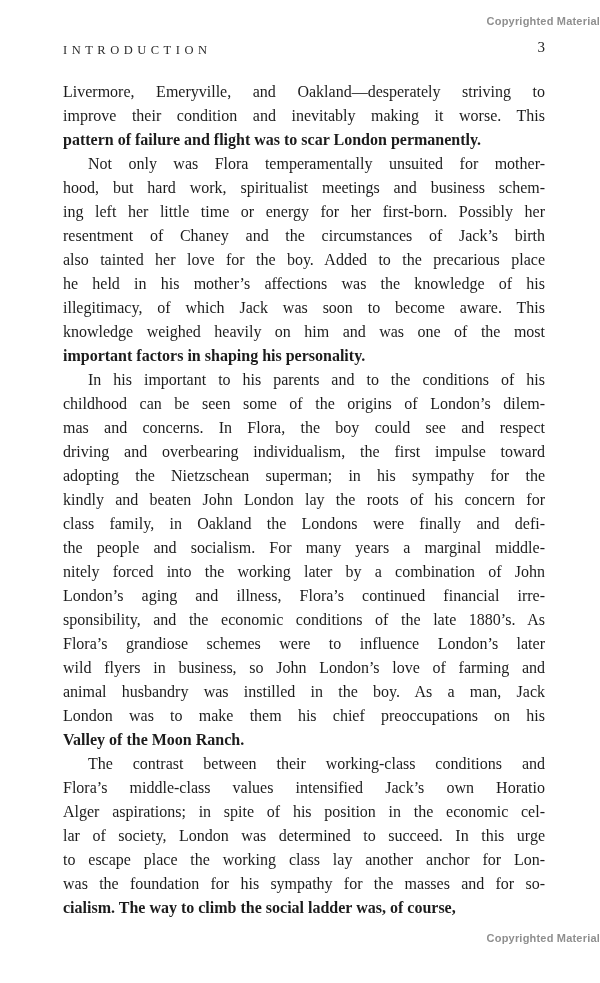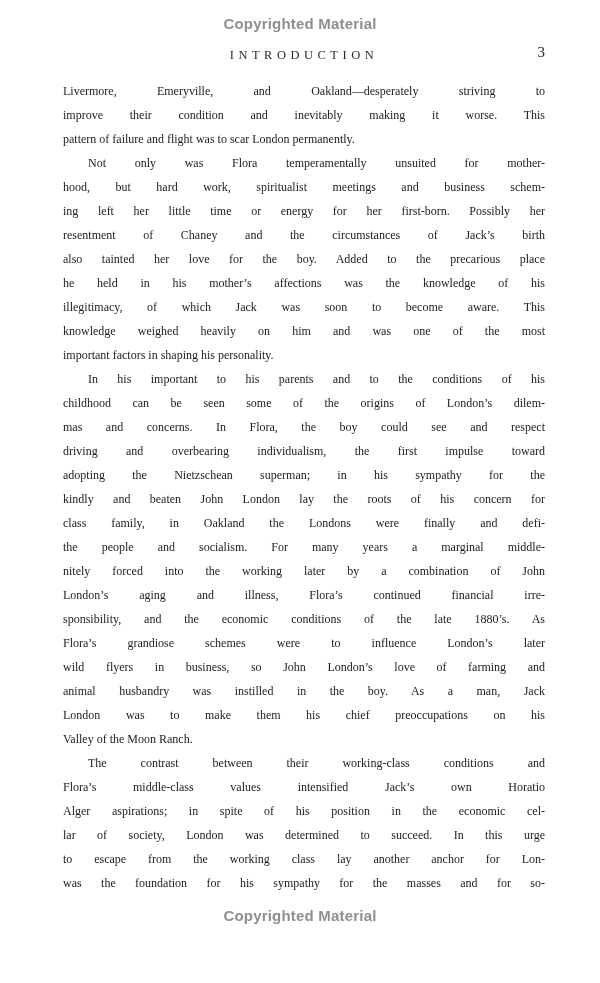--- a/index.html
+++ b/index.html
@@ -10,66 +10,67 @@
   .page {
     position: relative;
     width: 600px;
     height: 983px;
     background: #ffffff;
     overflow: hidden;
     font-family: "Liberation Serif", serif;
     color: #1c1c1c;
   }
   .notice {
-    text-align: center;
+    text-align: right;
     font-family: "Liberation Sans", sans-serif;
     font-weight: bold;
-    font-size: 15px;
+    font-size: 11px;
     color: #8f8f8f;
     letter-spacing: 0.2px;
   }
   .top-notice {
     padding-top: 15px;
   }
   .header-row {
     position: relative;
     margin: 13px 55px 0 63px;
-    text-align: center;
+    text-align: left;
     height: 17px;
   }
   .running-head {
     font-size: 12.5px;
     letter-spacing: 4.5px;
     color: #2b2b2b;
   }
   .page-number {
     position: absolute;
     right: 0;
     top: -1px;
     font-size: 15px;
     color: #222222;
     letter-spacing: 0;
   }
   .body-text {
-    margin: 17px 0 0 63px;
+    margin: 23px 0 0 63px;
     width: 482px;
-    font-size: 12px;
+    font-size: 16px;
     line-height: 24px;
   }
   .line {
     text-align: justify;
     text-align-last: justify;
     white-space: normal;
   }
   .line.indent {
     padding-left: 25px;
   }
   .line.last {
     text-align: right;
     text-align-last: left;
+    font-weight: bold;
   }
   .bottom-notice {
     margin-top: 12px;
   }
 </style>
 </head>
 <body>
 
 <div class="page">
 
@@ -113,20 +114,21 @@
         <div class="line">wild flyers in business, so John London’s love of farming and</div>
         <div class="line">animal husbandry was instilled in the boy. As a man, Jack</div>
         <div class="line">London was to make them his chief preoccupations on his</div>
         <div class="line last">Valley of the Moon Ranch.</div>
       </div>
       <div class="paragraph">
         <div class="line indent">The contrast between their working-class conditions and</div>
         <div class="line">Flora’s middle-class values intensified Jack’s own Horatio</div>
         <div class="line">Alger aspirations; in spite of his position in the economic cel-</div>
         <div class="line">lar of society, London was determined to succeed. In this urge</div>
-        <div class="line">to escape from the working class lay another anchor for Lon-</div>
+        <div class="line">to escape place the working class lay another anchor for Lon-</div>
         <div class="line">was the foundation for his sympathy for the masses and for so-</div>
+        <div class="line last">cialism. The way to climb the social ladder was, of course,</div>
       </div>
     </div>
 
   <div class="notice bottom-notice">Copyrighted Material</div>
 
 </div>
 
 </body></html>

